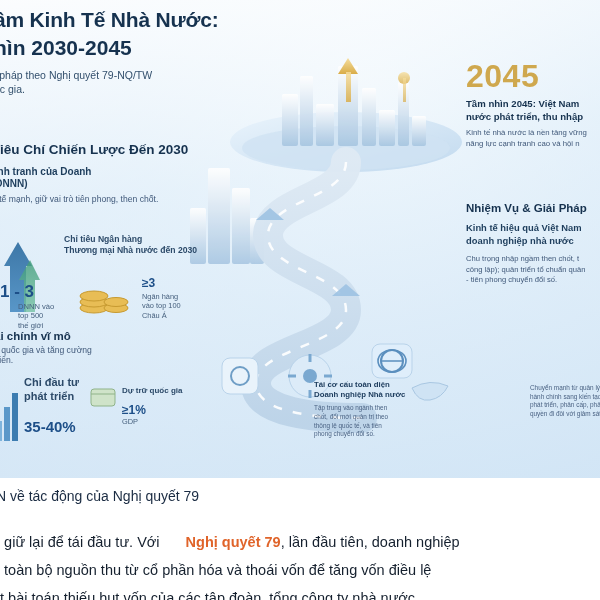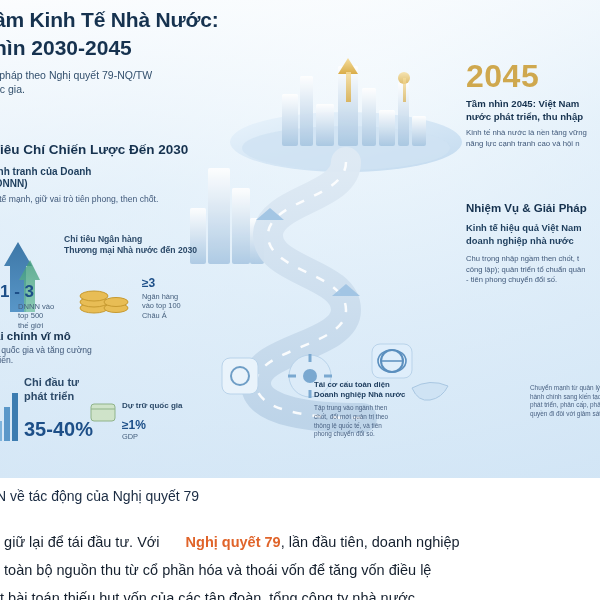--- a/index.html
+++ b/index.html
@@ -207,29 +207,29 @@
     top: 0;
     width: 110px;
   }
   .fin-c1 .cap {
     font-size: 11px;
     color: #2c4a69;
     font-weight: bold;
     line-height: 1.3;
   }
   .fin-c1 .val {
-    font-size: 20px;
+    font-size: 15px;
     font-weight: bold;
     color: #1d4f88;
     margin-top: 14px;
   }
   .fin-c2 {
     position: absolute;
     left: 128px;
-    top: 26px;
+    top: 11px;
     width: 110px;
   }
   .fin-c2 .cap {
     font-size: 8px;
     color: #2c4a69;
     font-weight: bold;
   }
   .fin-c2 .val {
     font-size: 12px;
     font-weight: bold;

